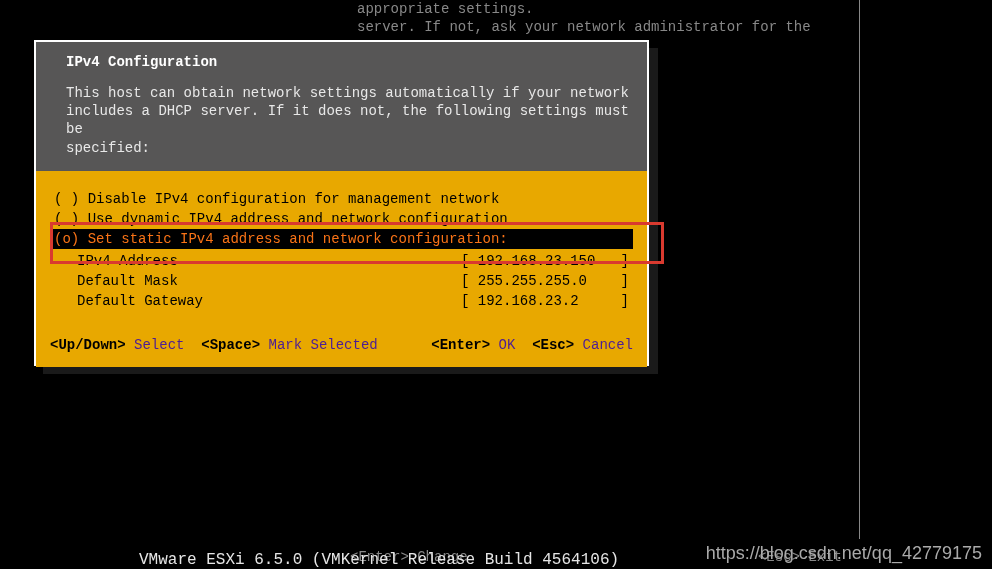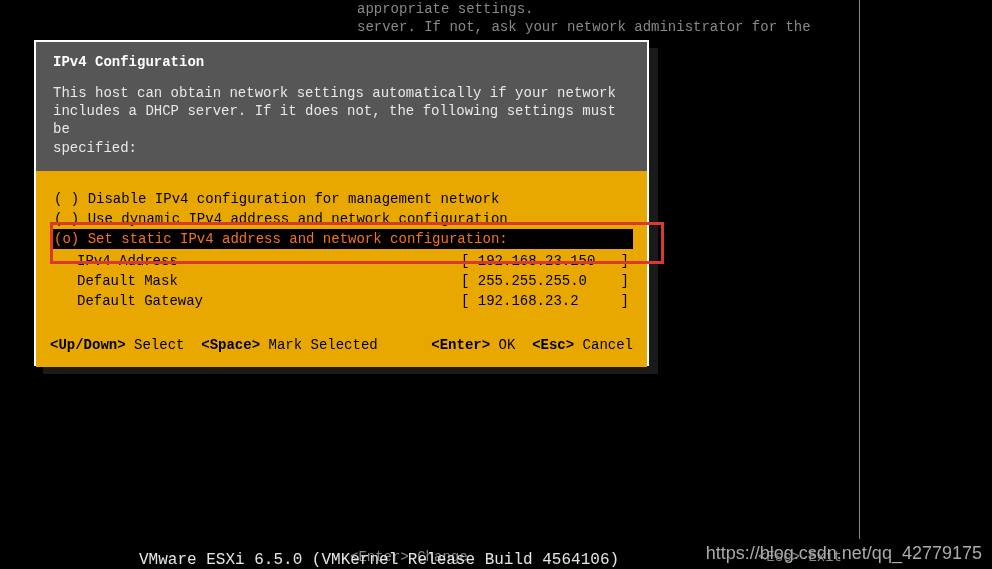--- a/index.html
+++ b/index.html
@@ -43,21 +43,21 @@
     .dialog {
       position: absolute;
       top: 40px;
       left: 34px;
       width: 615px;
       height: 326px;
       border: 2px solid #fff;
       background-color: #575656;
     }
     .dialog-header {
-      padding: 12px 18px 14px 17px;
+      padding: 12px 18px 14px 30px;
       color: #e8e8e8;
     }
     .dialog-title {
       font-weight: bold;
       color: #fff;
       margin-bottom: 14px;
     }
     .dialog-desc {
       line-height: 1.3;
     }
@@ -106,21 +106,21 @@
     .footer-left {
       flex: 0 0 auto;
     }
     .footer-right {
       margin-left: auto;
     }
     .key-bracket {
       font-weight: bold;
     }
     .action-text {
-      color: #000000;
+      color: #4c1d95;
     }
     .bottom-bar {
       position: absolute;
       bottom: 20px;
       left: 0;
       right: 0;
       color: #888;
       font-size: 14px;
       padding: 0 20px;
     }

